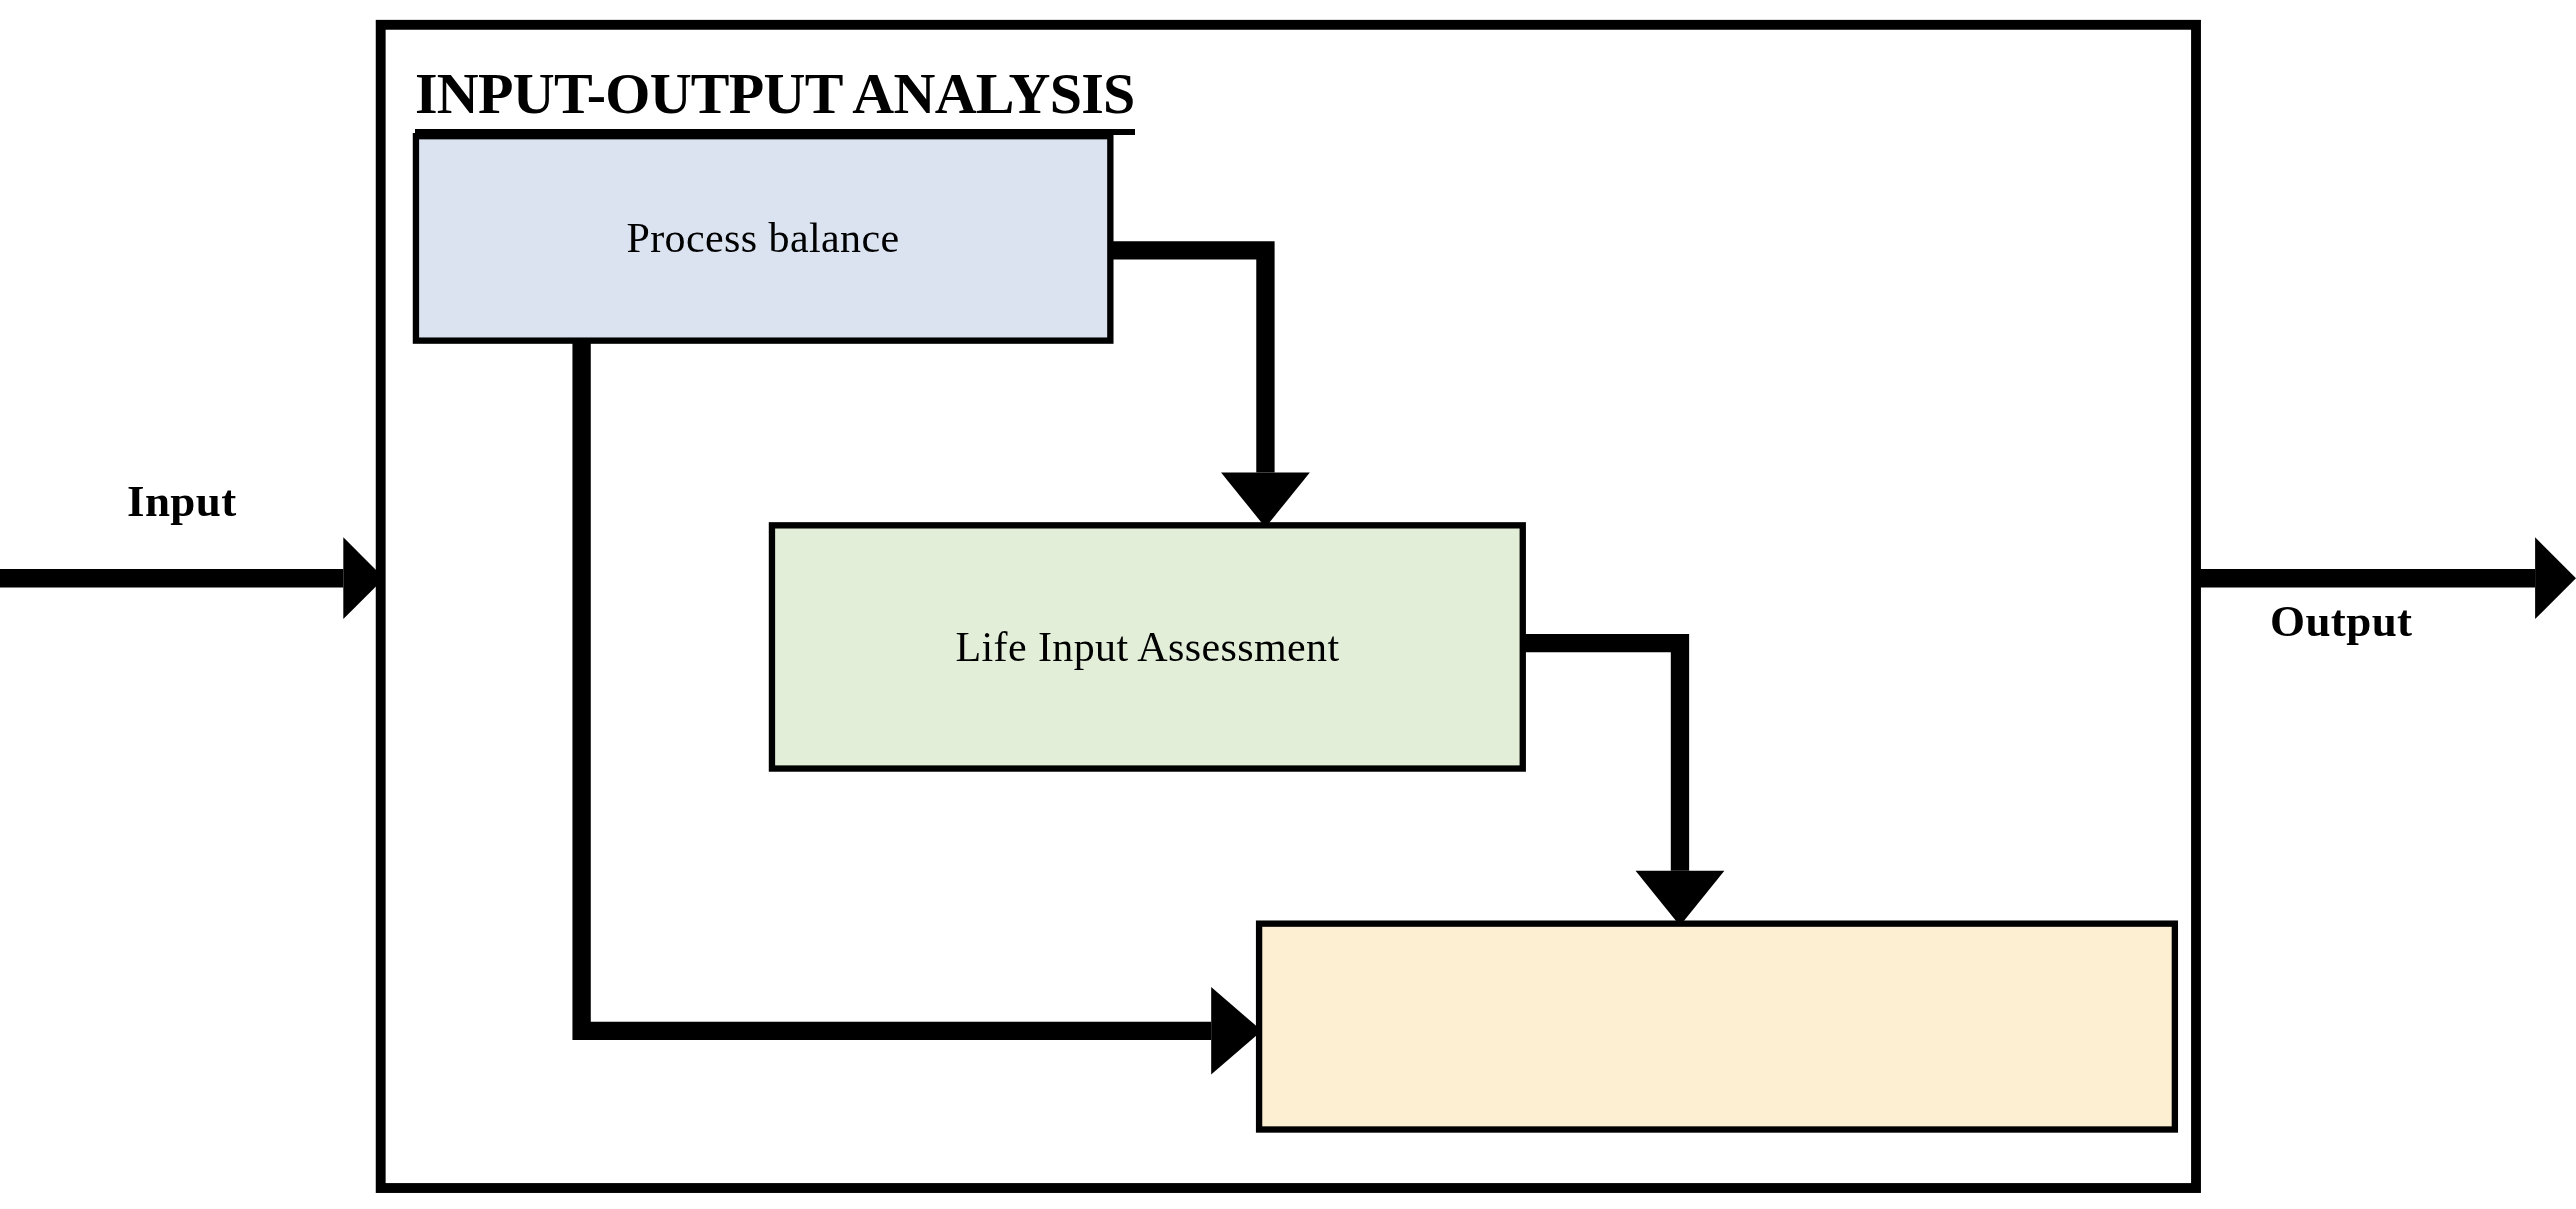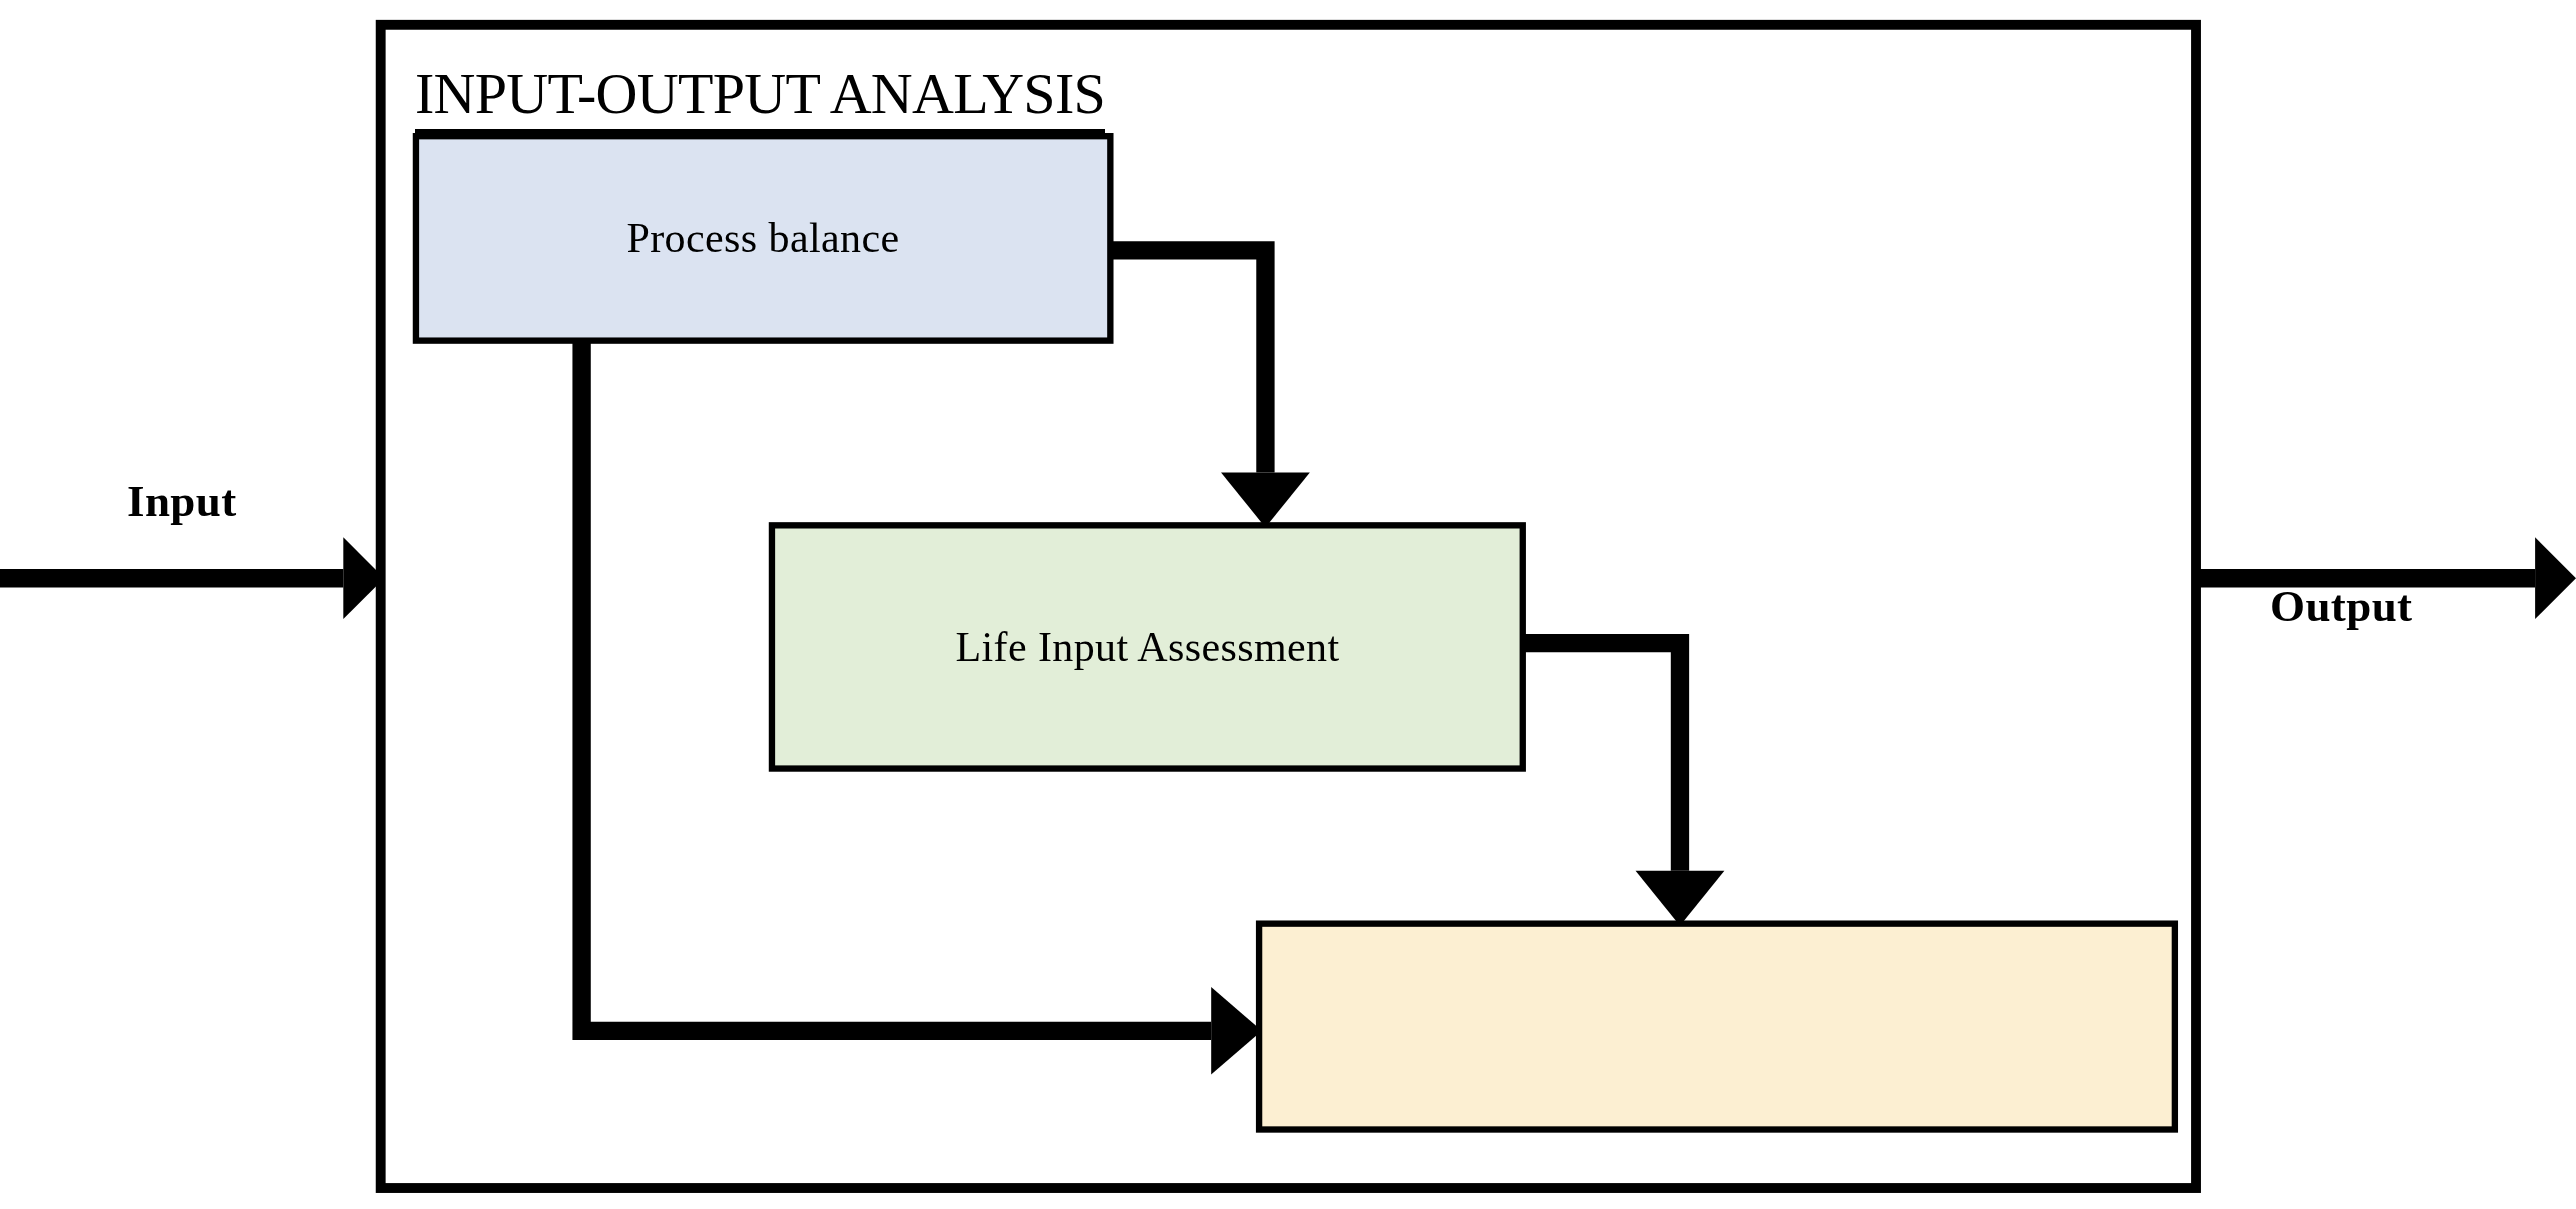--- a/index.html
+++ b/index.html
@@ -34,26 +34,26 @@
     font-weight: bold;
     font-size: 45px;
     letter-spacing: 0.4px;
   }
   #label-input {
     left: 127px;
     top: 479px;
   }
   #label-output {
     left: 2270px;
-    top: 584px;
+    top: 599px;
   }
   #section-title {
     left: 415px;
     top: 65px;
-    font-weight: normal;
+    font-weight: bold;
     font-size: 58px;
     letter-spacing: -0.7px;
     border-bottom: 6.3px solid #000000;
     padding-bottom: 5.6px;
   }
   .box-label {
     position: absolute;
     display: flex;
     align-items: center;
     justify-content: center;

